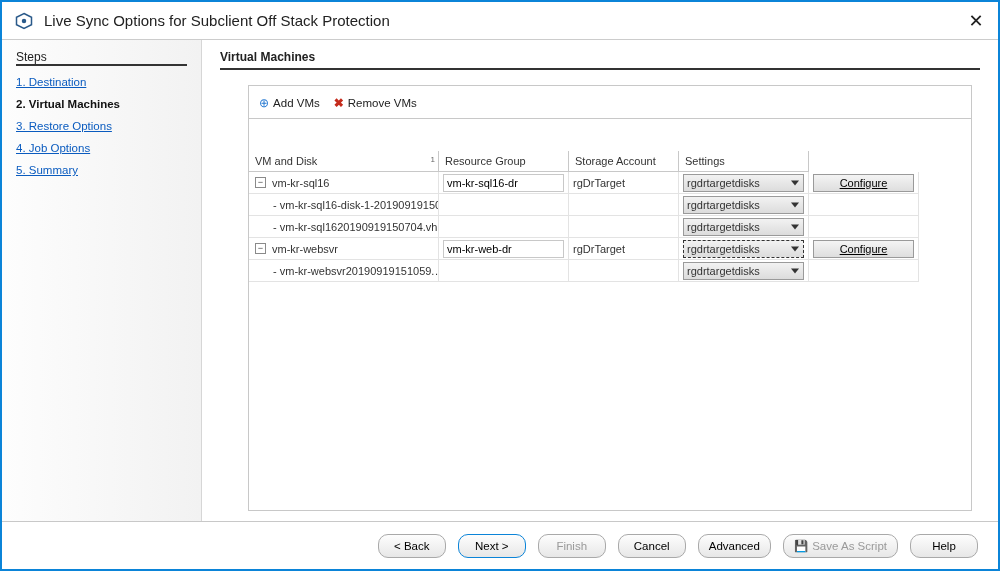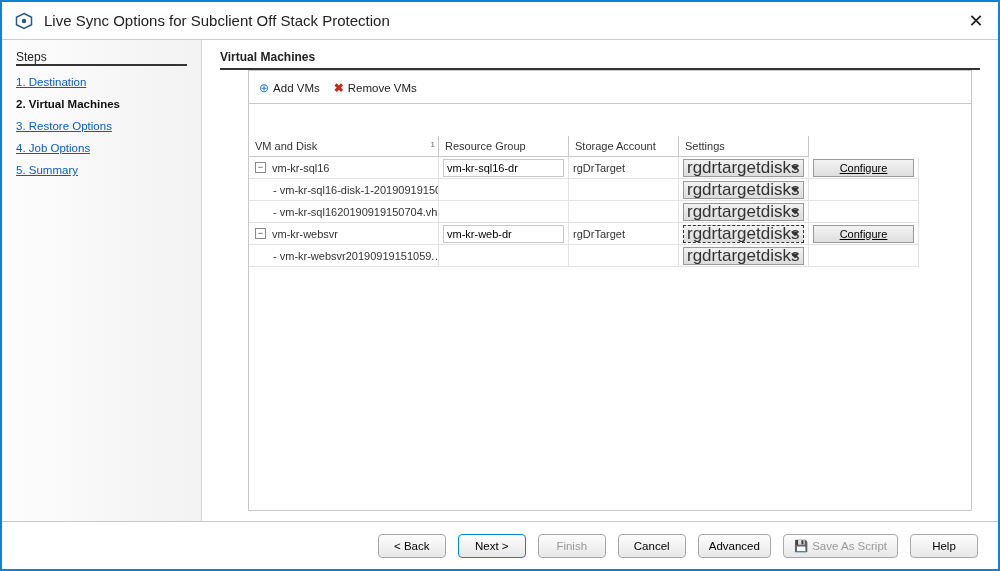--- a/index.html
+++ b/index.html
@@ -79,21 +79,21 @@
     flex-direction: column;
     padding: 10px 18px 0 18px;
     min-height: 0;
   }
   .main h3 {
     font-size: 12px;
     font-weight: bold;
     color: #222;
     border-bottom: 2px solid #333;
     padding-bottom: 4px;
-    margin-bottom: 0;
+    margin-bottom: 15px;
   }
   .content-pane {
     flex: 1;
     border: 1px solid #c8c8c8;
     margin: 0 8px 10px 28px;
     min-height: 0;
   }
   .toolbar {
     display: flex;
     gap: 14px;
@@ -172,21 +172,21 @@
     padding: 0 3px;
     background: #fff;
   }
   .combo {
     display: flex;
     align-items: center;
     width: 100%;
     height: 18px;
     border: 1px solid #9a9a9a;
     background: linear-gradient(#f2f2f2, #dcdcdc);
-    font-size: 17px;
+    font-size: 11px;
     padding: 0 3px;
     position: relative;
     cursor: pointer;
   }
   .combo.focused { border: 1px dashed #333; }
   .combo::after {
     content: "";
     position: absolute;
     right: 4px;
     top: 50%;
@@ -217,21 +217,21 @@
     background: #fff;
   }
   .btn {
     min-width: 68px;
     height: 24px;
     border: 1px solid #a9a9a9;
     background: linear-gradient(#fdfdfd, #e7e7e7);
     font-size: 11.5px;
     cursor: pointer;
     padding: 0 10px;
-    border-radius: 4px;
+    border-radius: 10px;
   }
   .btn.primary { border-color: #0b84d8; }
   .btn.disabled { color: #9a9a9a; cursor: not-allowed; }
   .btn .ico-save { color: #9a9a9a; margin-right: 4px; }
 </style>
 </head>
 <body>
 
 <div class="window">
   <div class="titlebar">

